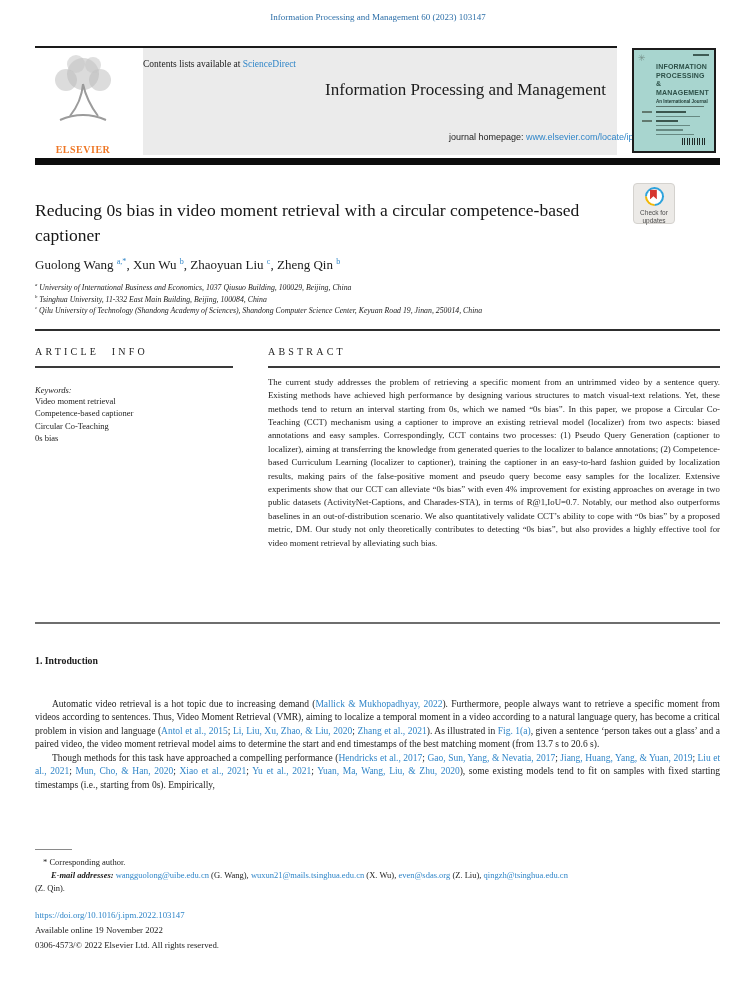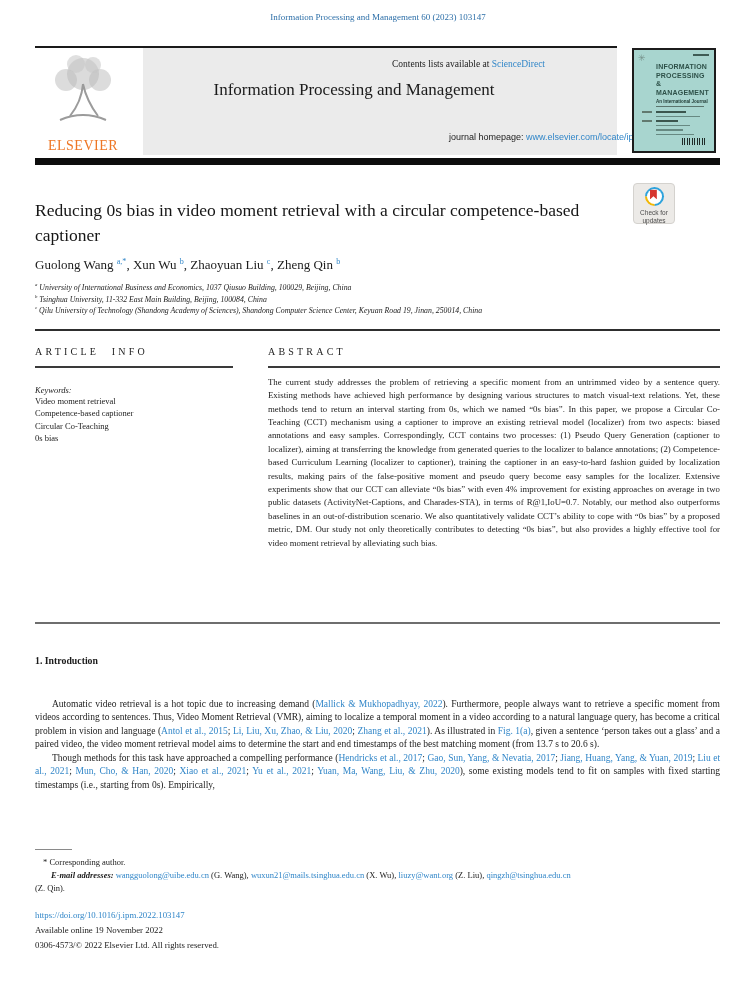--- a/index.html
+++ b/index.html
@@ -13,33 +13,33 @@
         font-family:"Liberation Serif",serif;color:var(--text-black);}
   .abs{position:absolute;}
 
   
   .head-cite{top:12px;left:0;width:756px;text-align:center;font-size:9px;
              color:var(--header-blue);}
 
   
   .rule-top{top:46px;left:35px;width:582px;height:1.5px;background:#1a1a1a;}
   .banner{top:48px;left:143px;width:474px;height:107px;background:var(--banner-gray);}
-  .contents-line{top:11px;left:0;width:402px;text-align:right;font-size:9.5px;}
-  .journal-title{top:32px;left:0;width:422px;text-align:center;font-size:17px;}
+  .contents-line{top:11px;left:0;width:402px;text-align:left;font-size:9.5px;}
+  .journal-title{top:32px;left:0;width:422px;text-align:right;font-size:17px;padding-left:41px;}
   .homepage-line{top:84px;left:0;width:474px;text-align:right;font-size:9px;
                  font-family:"Liberation Sans",sans-serif;margin-left:24px;}
   .lnk{color:var(--link-blue);cursor:pointer;}
   .em{font-style:italic;font-weight:bold;}
   sup{font-size:62%;line-height:0;}
 
   
   .els-logo{top:50px;left:33px;width:100px;height:105px;text-align:center;}
   .els-logo svg{display:block;margin:0 auto;}
-  .els-word{font-size:14px;letter-spacing:.5px;color:var(--elsevier-orange);
-            font-weight:normal;margin-top:6px;}
+  .els-word{font-size:10px;letter-spacing:.5px;color:var(--elsevier-orange);
+            font-weight:bold;margin-top:12px;}
 
   
   .cover{top:48px;left:632px;width:84px;height:105px;background:var(--cover-teal);
          border:2px solid #1c1c1c;box-sizing:border-box;}
   .cover-issn{position:absolute;top:4px;right:5px;width:16px;height:2px;background:#3e5c55;}
   .cover-logo{position:absolute;top:3px;left:4px;font-size:9px;color:#75918a;}
   .cover-title{position:absolute;top:13px;left:22px;color:var(--cover-text);
                font-family:"Liberation Sans",sans-serif;font-weight:bold;font-size:7px;
                line-height:8.5px;letter-spacing:.2px;}
   .cover-sub{position:absolute;top:49px;left:22px;color:#223d37;
@@ -212,21 +212,21 @@
 
   <div class="abs intro">
     <div class="intro-head">1. Introduction</div>
     <p class="body-p p-first"><span>Automatic video retrieval is a hot topic due to increasing demand (</span><span class="lnk">Mallick &amp; Mukhopadhyay, 2022</span><span>). Furthermore, people always want to retrieve a specific moment from videos according to sentences. Thus, Video Moment Retrieval (VMR), aiming to localize a temporal moment in a video according to a natural language query, has become a critical problem in vision and language (</span><span class="lnk">Antol et al., 2015</span><span>; </span><span class="lnk">Li, Liu, Xu, Zhao, &amp; Liu, 2020</span><span>; </span><span class="lnk">Zhang et al., 2021</span><span>). As illustrated in </span><span class="lnk">Fig. 1(a)</span><span>, given a sentence ‘person takes out a glass’ and a paired video, the video moment retrieval model aims to determine the start and end timestamps of the best matching moment (from 13.7 s to 20.6 s).</span></p>
     <p class="body-p"><span>Though methods for this task have approached a compelling performance (</span><span class="lnk">Hendricks et al., 2017</span><span>; </span><span class="lnk">Gao, Sun, Yang, &amp; Nevatia, 2017</span><span>; </span><span class="lnk">Jiang, Huang, Yang, &amp; Yuan, 2019</span><span>; </span><span class="lnk">Liu et al., 2021</span><span>; </span><span class="lnk">Mun, Cho, &amp; Han, 2020</span><span>; </span><span class="lnk">Xiao et al., 2021</span><span>; </span><span class="lnk">Yu et al., 2021</span><span>; </span><span class="lnk">Yuan, Ma, Wang, Liu, &amp; Zhu, 2020</span><span>), some existing models tend to fit on samples with fixed starting timestamps (i.e., starting from 0s). Empirically,</span></p>
   </div>
 
   <div class="abs fn">
     <div class="fn-rule"></div>
     <div class="fn-corr">* Corresponding author.</div>
-    <div class="fn-email"><span class="em">E-mail addresses: </span><span class="lnk">wangguolong@uibe.edu.cn</span><span> (G. Wang), </span><span class="lnk">wuxun21@mails.tsinghua.edu.cn</span><span> (X. Wu), </span><span class="lnk">liuzy@want.org</span><span> (Z. Liu), </span><span class="lnk">qingzh@tsinghua.edu.cn</span></div>
+    <div class="fn-email"><span class="em">E-mail addresses: </span><span class="lnk">wangguolong@uibe.edu.cn</span><span> (G. Wang), </span><span class="lnk">wuxun21@mails.tsinghua.edu.cn</span><span> (X. Wu), </span><span class="lnk">even@sdas.org</span><span> (Z. Liu), </span><span class="lnk">qingzh@tsinghua.edu.cn</span></div>
     <div>(Z. Qin).</div>
   </div>
 
   <div class="abs bottom">
     <div class="lnk">https://doi.org/10.1016/j.ipm.2022.103147</div>
     <div>Available online 19 November 2022</div>
     <div>0306-4573/© 2022 Elsevier Ltd. All rights reserved.</div>
   </div>
 
 </div>

